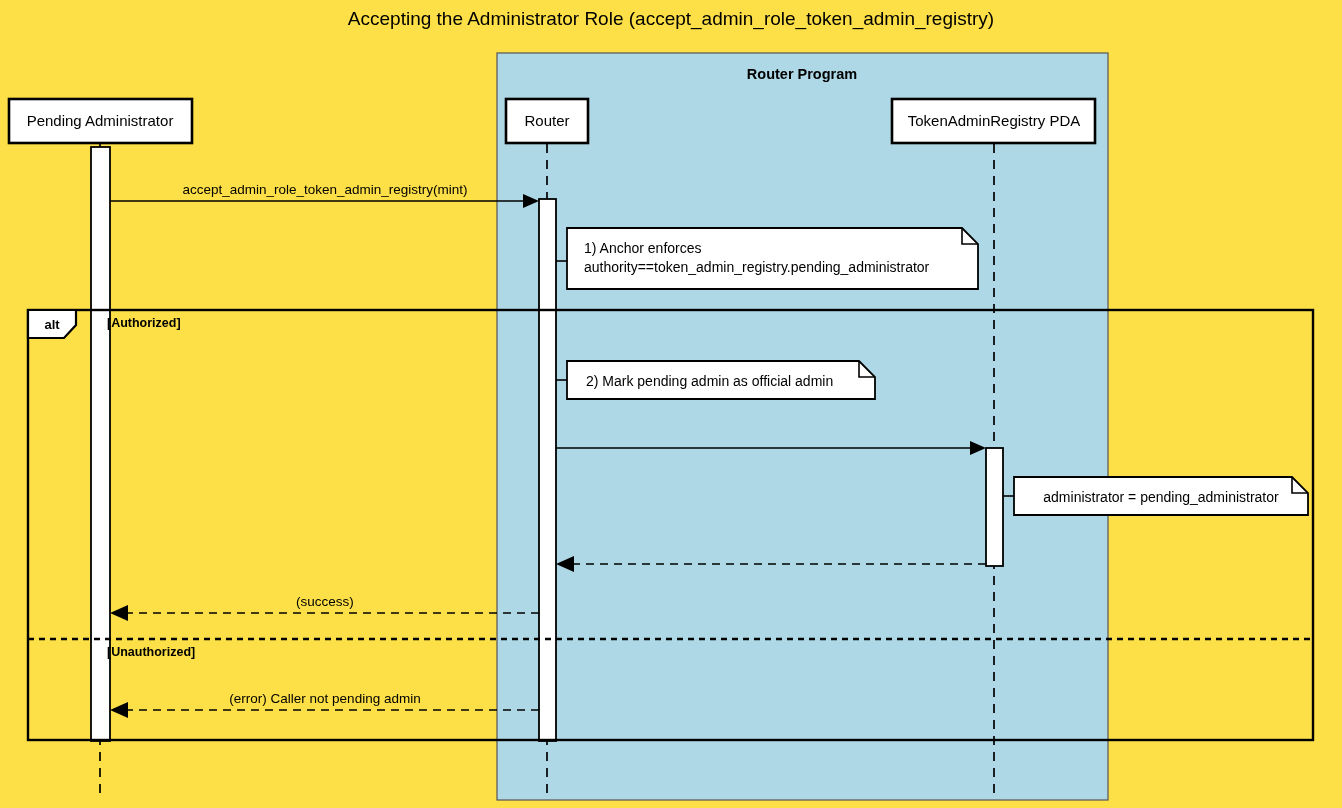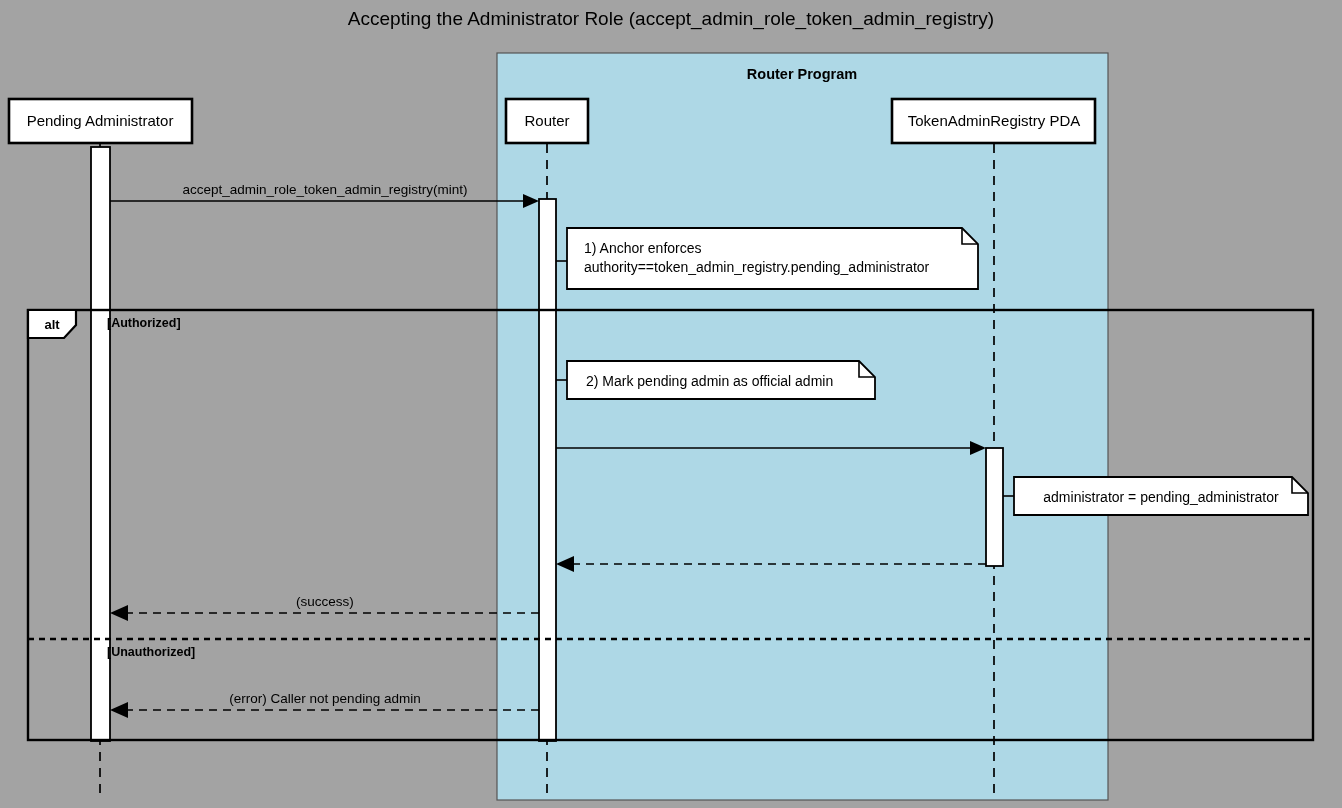--- a/index.html
+++ b/index.html
@@ -10,21 +10,21 @@
   body {
     font-family: "Liberation Sans", sans-serif;
     width: 1342px;
     height: 808px;
     overflow: hidden;
   }
   #diagram-root {
     position: relative;
     width: 1342px;
     height: 808px;
-    background: #a3a3a3;
+    background: #fde047;
   }
   svg#seq-svg {
     position: absolute;
     left: 0;
     top: 0;
     width: 1342px;
     height: 808px;
   }
   text {
     font-family: "Liberation Sans", sans-serif;

